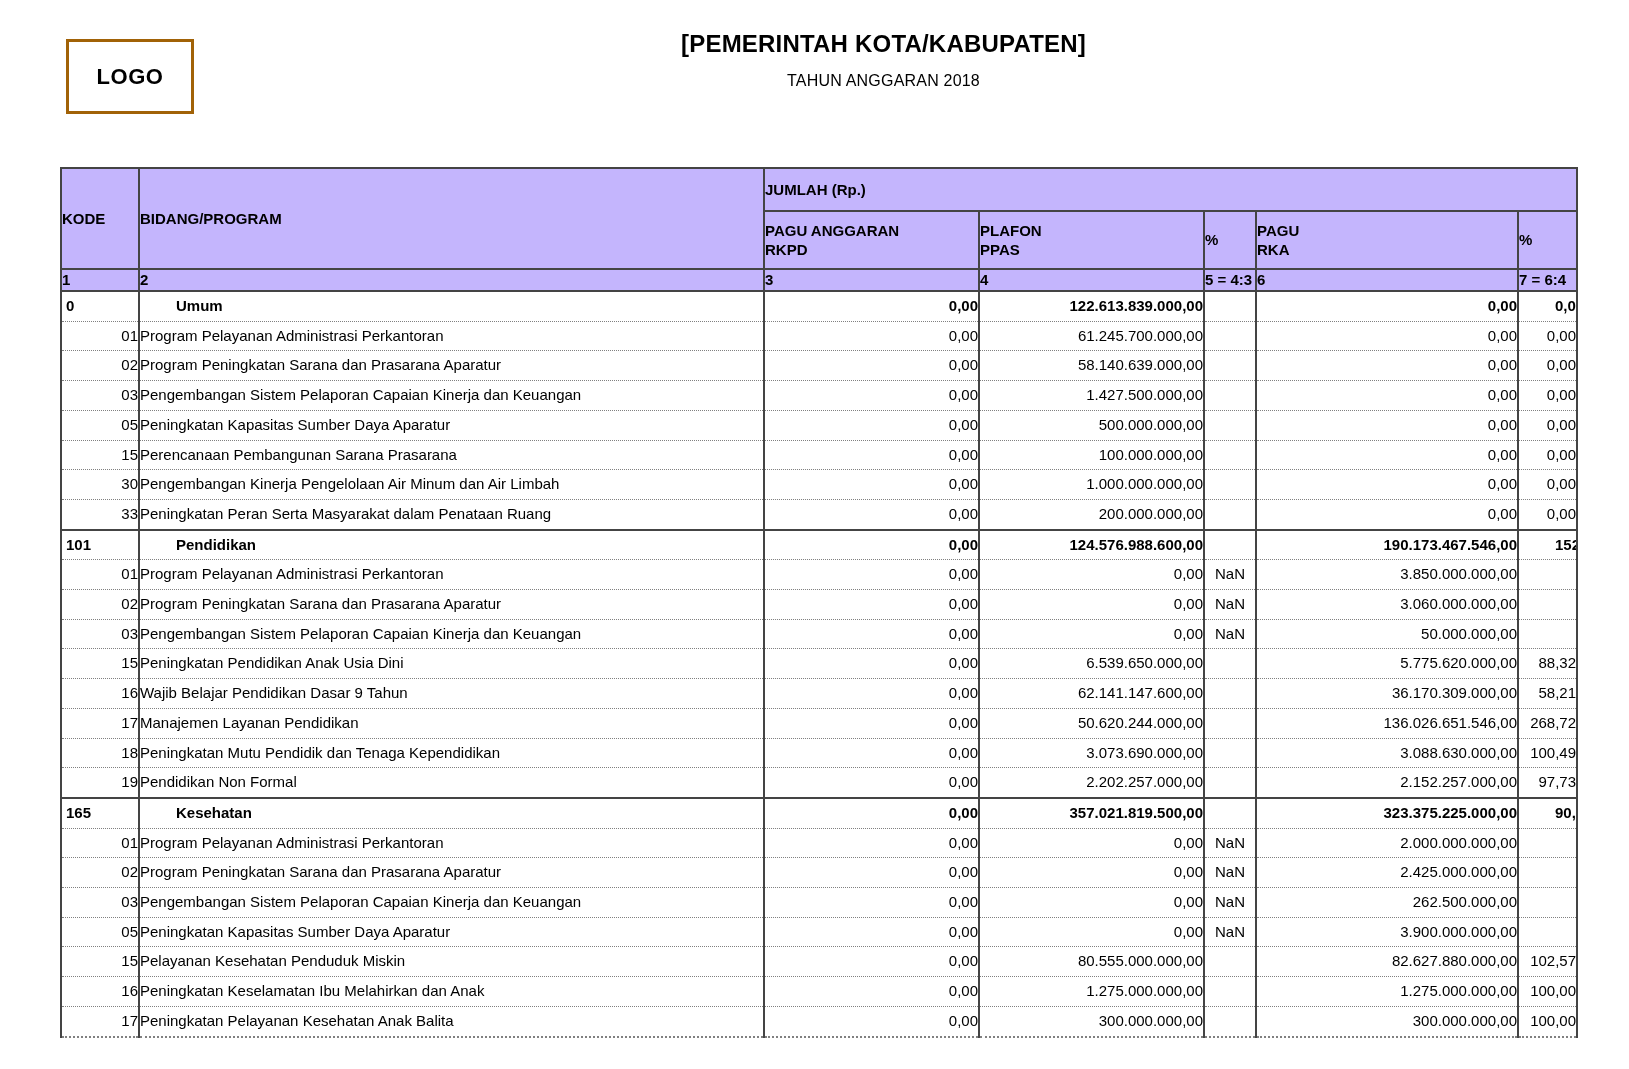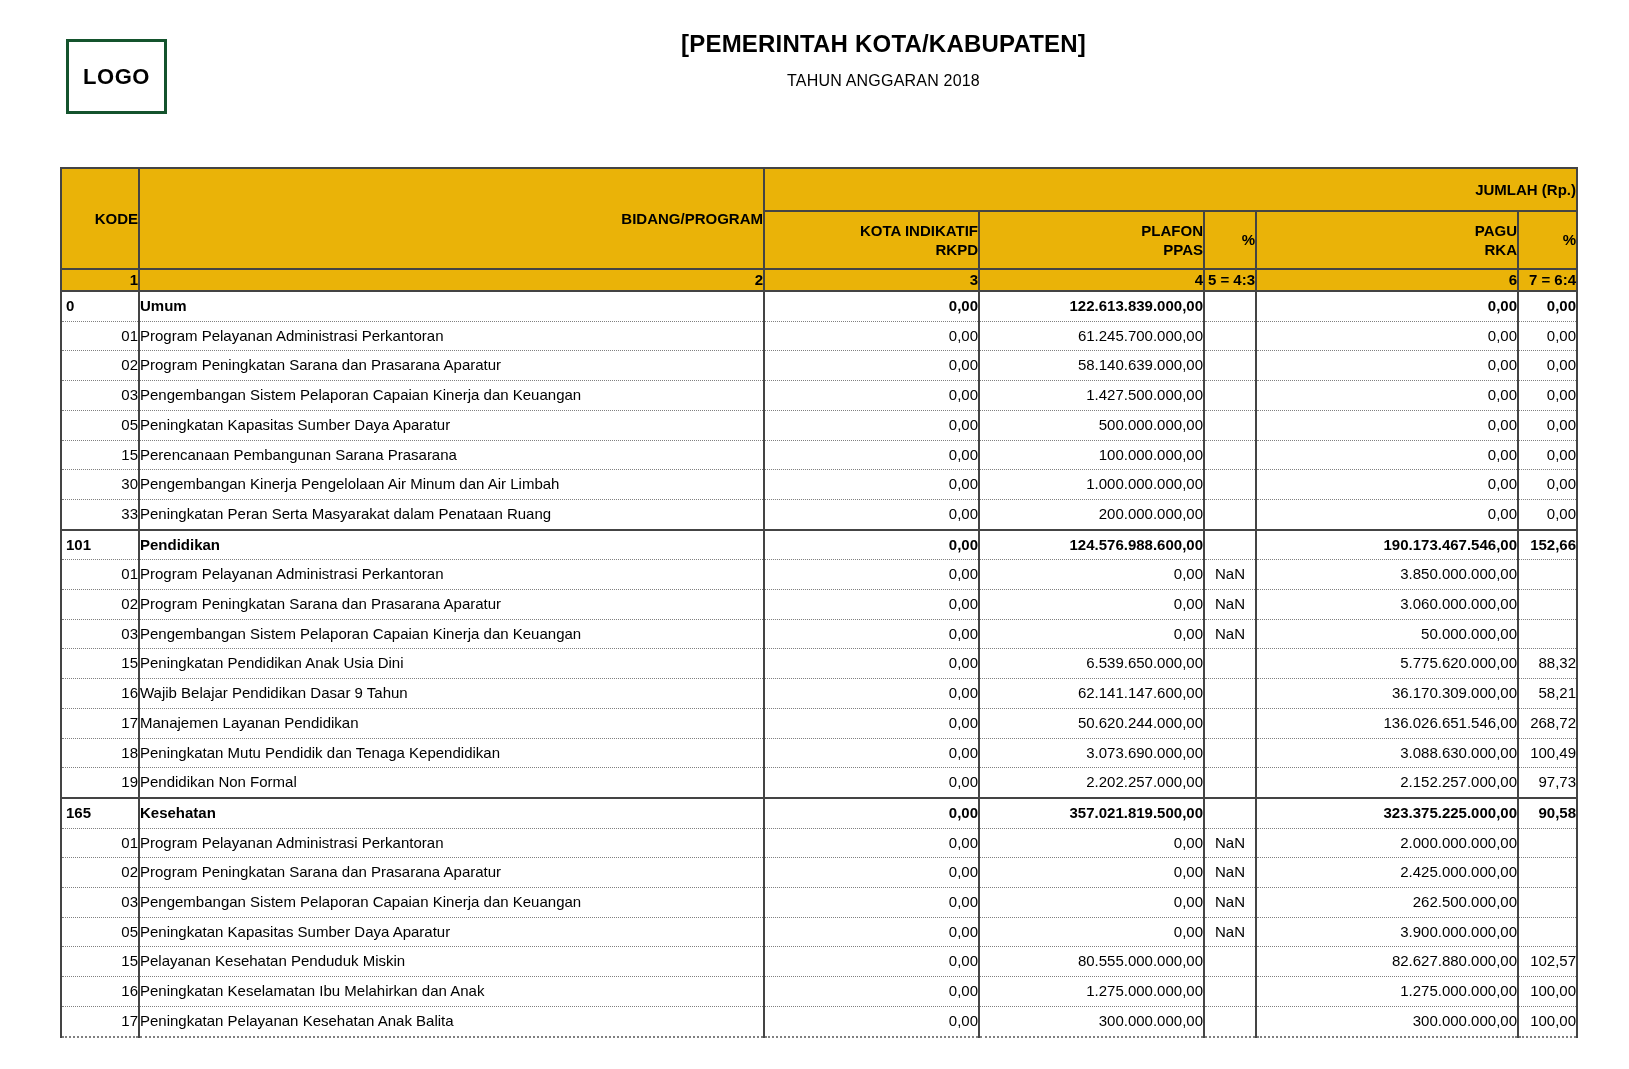--- a/index.html
+++ b/index.html
@@ -19,23 +19,23 @@
 
   
   .doc-header {
     position: relative;
     height: 148px;
   }
   .logo-box {
     position: absolute;
     left: 66px;
     top: 39px;
-    width: 101px;
+    width: 128px;
     height: 75px;
-    border: 3px solid #14532d;
+    border: 3px solid #a16207;
     display: flex;
     align-items: center;
     justify-content: center;
     background: #fff;
   }
   .logo-box span {
     font-size: 22px;
     font-weight: 700;
     letter-spacing: 0.5px;
   }
@@ -91,22 +91,22 @@
   col.c-rka      { width: 262px; }
   col.c-pct2     { width: 59px; }
 
   thead th {
     border-top: 2px solid #444;
     border-bottom: 2px solid #444;
     border-left: 2px solid #444;
     border-right: 2px solid #444;
     font-weight: 700;
     font-size: 15px;
-    text-align: right;
-    background: #eab308;
+    text-align: left;
+    background: #c4b5fd;
     line-height: 1.3;
   }
   thead tr.hdr-main th { height: 100px; }
   thead tr.hdr-sub  th { height: 58px; }
   thead tr.hdr-num  th { height: 22px; font-size: 15px; }
 
   .jumlah-cell { height: 43px !important; }
 
   tbody td {
     border-left: 2px solid #444;
@@ -114,20 +114,21 @@
     border-bottom: 1px dotted #808080;
     height: 28.7px;
     line-height: 28.7px;
     font-size: 15px;
     white-space: nowrap;
     overflow: hidden;
   }
   tbody tr.bidang-row td {
     font-weight: 700;
     border-top: 2px solid #444;
+    padding-left: 36px;
   }
   tbody tr:first-child td { border-top: 2px solid #444; }
 
   td.kode       { text-align: right; padding: 0 6px; }
   td.kode.left  { text-align: left;   padding-left: 4px; }
   td.nama       { text-align: left;   padding-left: 12px; }
   td.num        { text-align: right;  padding-right: 8px; }
   td.num.center { padding-right: 0; }
   td.pct        { text-align: right;  padding-right: 6px; }
   td.pct.mid    { text-align: center; padding-right: 0; }
@@ -159,21 +160,21 @@
         <col class="c-pct2">
     </colgroup>
     <thead>
       <tr class="hdr-main">
         <th rowspan="2">KODE</th>
         <th rowspan="2">BIDANG/PROGRAM</th>
         <th colspan="5" class="jumlah-cell">JUMLAH (Rp.)</th>
       </tr>
       <tr class="hdr-sub">
         <th>
-          <span>KOTA INDIKATIF</span><br>
+          <span>PAGU ANGGARAN</span><br>
           <span>RKPD</span>
         </th>
         <th>
           <span>PLAFON</span><br>
           <span>PPAS</span>
         </th>
         <th>%</th>
         <th>
           <span>PAGU</span><br>
           <span>RKA</span>

